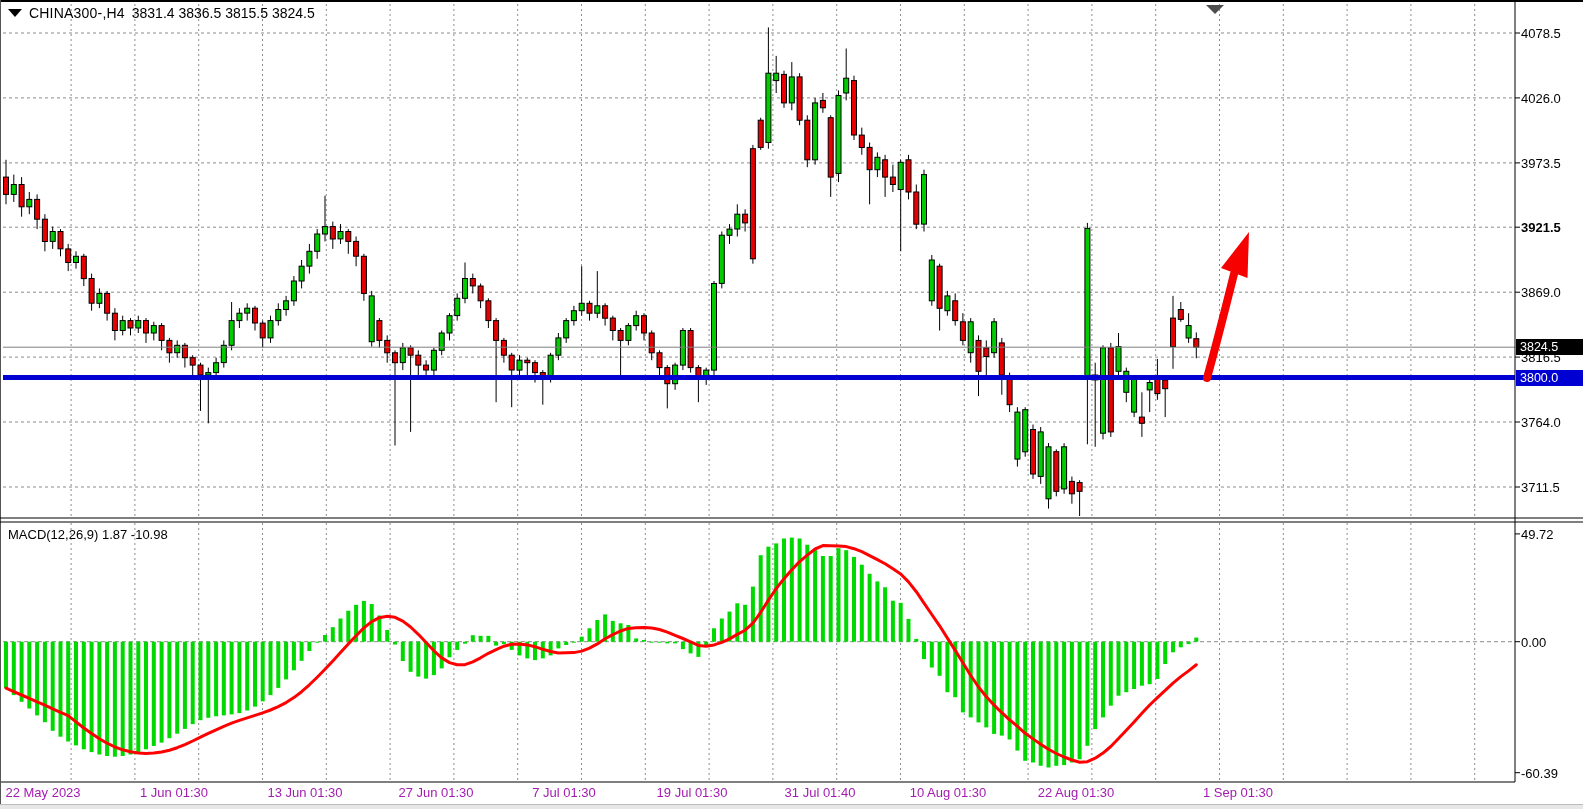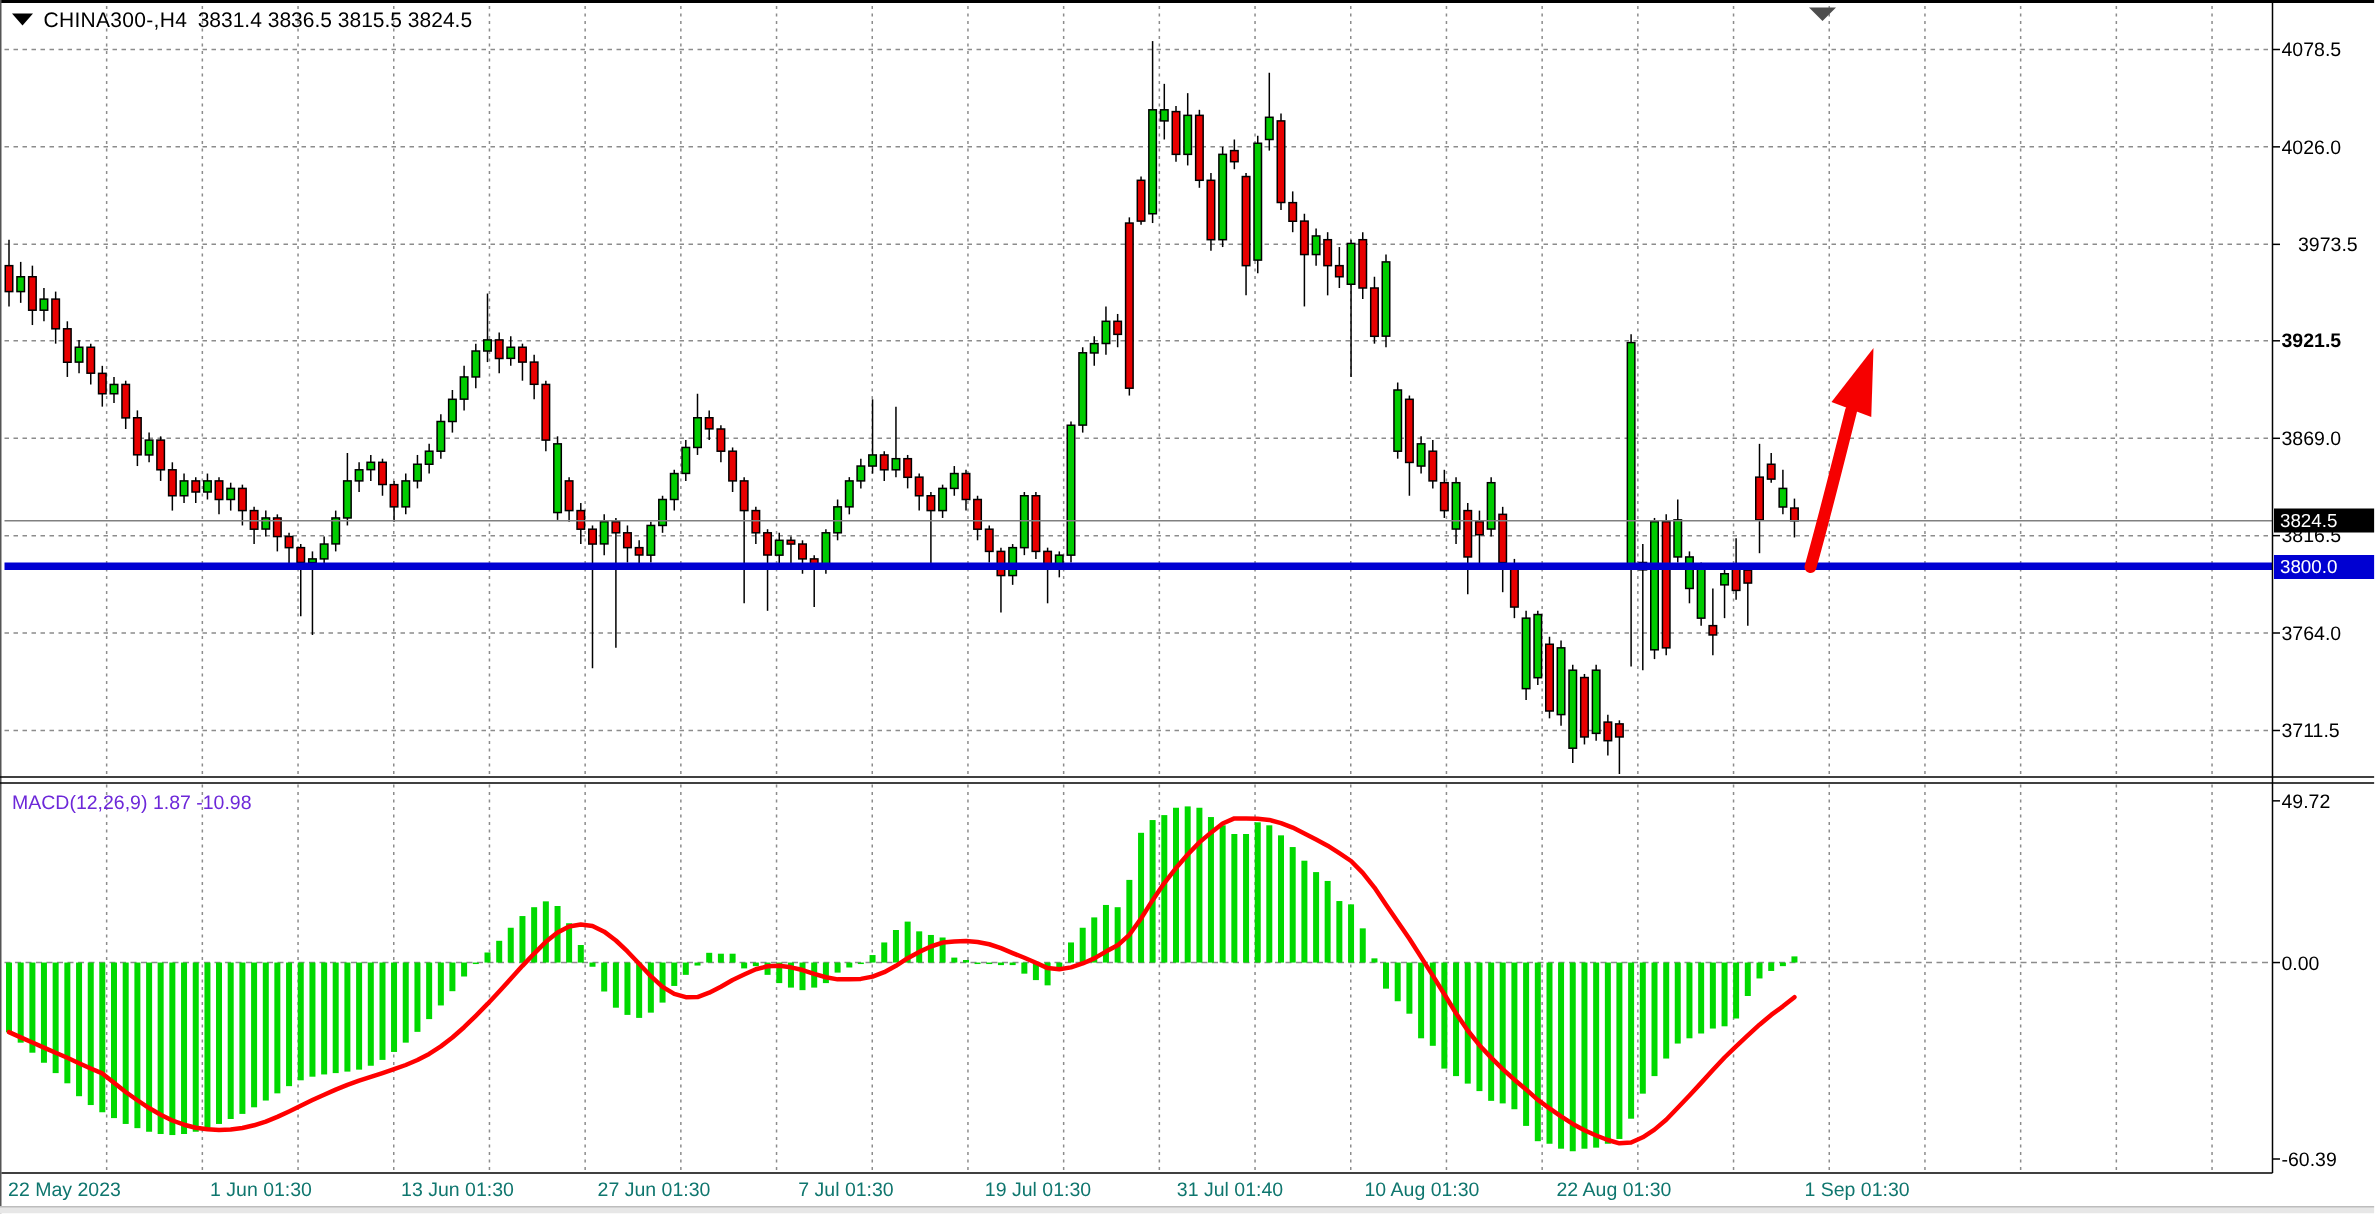--- a/index.html
+++ b/index.html
@@ -3,27 +3,27 @@
 <meta charset="utf-8">
 <style>
   html,body{margin:0;padding:0;background:#fff;}
   #screen{position:relative;width:1583px;height:809px;background:#ffffff;overflow:hidden;
           font-family:"Liberation Sans",sans-serif;}
   #chart-svg{position:absolute;left:0;top:0;}
   .overlay{position:absolute;white-space:nowrap;}
   #title-bar{left:8px;top:5px;display:flex;align-items:center;gap:7px;
              font-size:14px;color:#000;}
   #title-bar .sym{letter-spacing:0.2px;}
-  #macd-label{left:8px;top:527px;font-size:13px;color:#6d28d9;}
+  #macd-label{left:8px;top:527px;font-size:13px;color:#000000;}
   .price-tag{left:1516px;width:67px;height:16px;color:#fff;font-size:12.5px;
              line-height:16px;padding-left:4px;box-sizing:border-box;}
   #tag-current{top:339px;background:#000000;}
   #tag-hline{top:370px;background:#0000d2;}
   .yl{position:absolute;left:1521px;font-size:13px;color:#000;transform:translateY(-50%);}
-  .dl{position:absolute;top:785px;font-size:13px;color:#0f766e;transform:translateX(-50%);}
+  .dl{position:absolute;top:785px;font-size:13px;color:#a21caf;transform:translateX(-50%);}
   #bottom-strip{position:absolute;left:0;top:804px;width:1583px;height:7px;
                 background:#e7e7e7;border-top:1px solid #bdbdbd;}
   .tri{width:0;height:0;border-left:7px solid transparent;border-right:7px solid transparent;
        border-top:8px solid #000;}
 </style>
 </head>
 <body>
 
 <div id="screen">
   <svg id="chart-svg" width="1583" height="811">
@@ -576,21 +576,21 @@
   </div>
 
   <div class="overlay" id="macd-label">MACD(12,26,9) 1.87 -10.98</div>
 
   <div class="overlay price-tag" id="tag-current">3824.5</div>
   <div class="overlay price-tag" id="tag-hline">3800.0</div>
 
   <div id="price-labels">
       <div class="yl" style="top: 33px;">4078.5</div>
       <div class="yl" style="top: 97.9425px;">4026.0</div>
-      <div class="yl" style="top: 162.885px; margin-left: 11px;">3973.5</div>
+      <div class="yl" style="top: 162.885px;">3973.5</div>
       <div class="yl" style="top: 227.209px; font-weight: bold;">3921.5</div>
       <div class="yl" style="top: 292.151px;">3869.0</div>
       <div class="yl" style="top: 357.094px;">3816.5</div>
       <div class="yl" style="top: 422.036px;">3764.0</div>
       <div class="yl" style="top: 486.979px;">3711.5</div>
     </div>
   <div id="macd-labels">
       <div class="yl" style="top: 533.857px;">49.72</div>
       <div class="yl" style="top: 641.7px;">0.00</div>
       <div class="yl" style="top: 772.686px;">-60.39</div>

